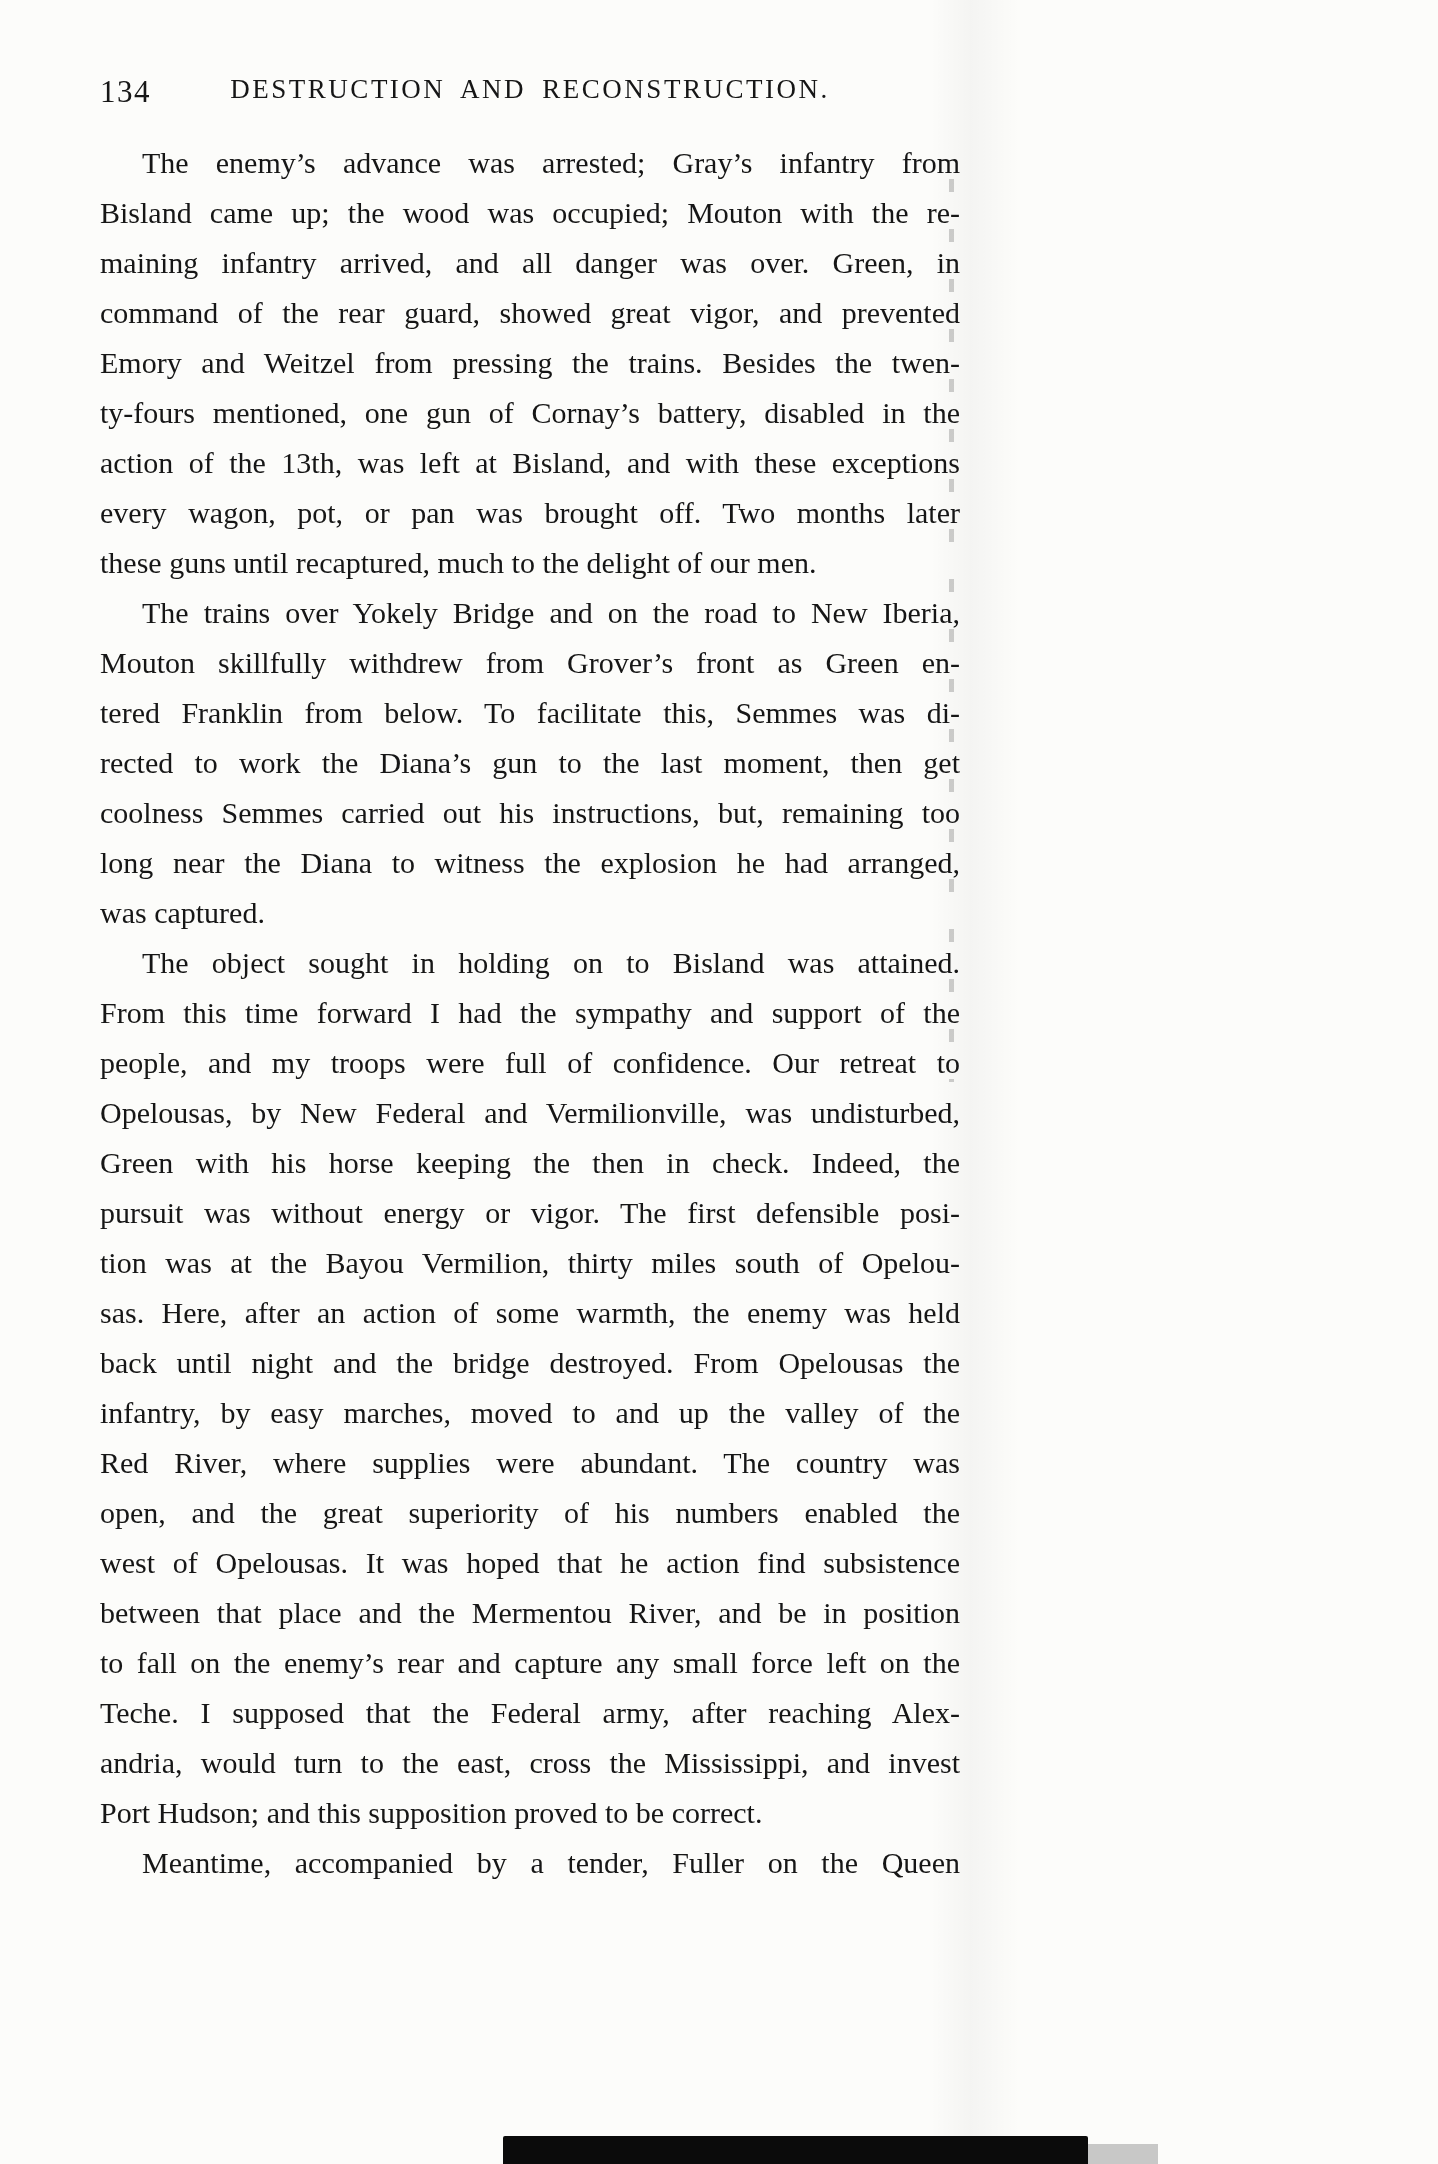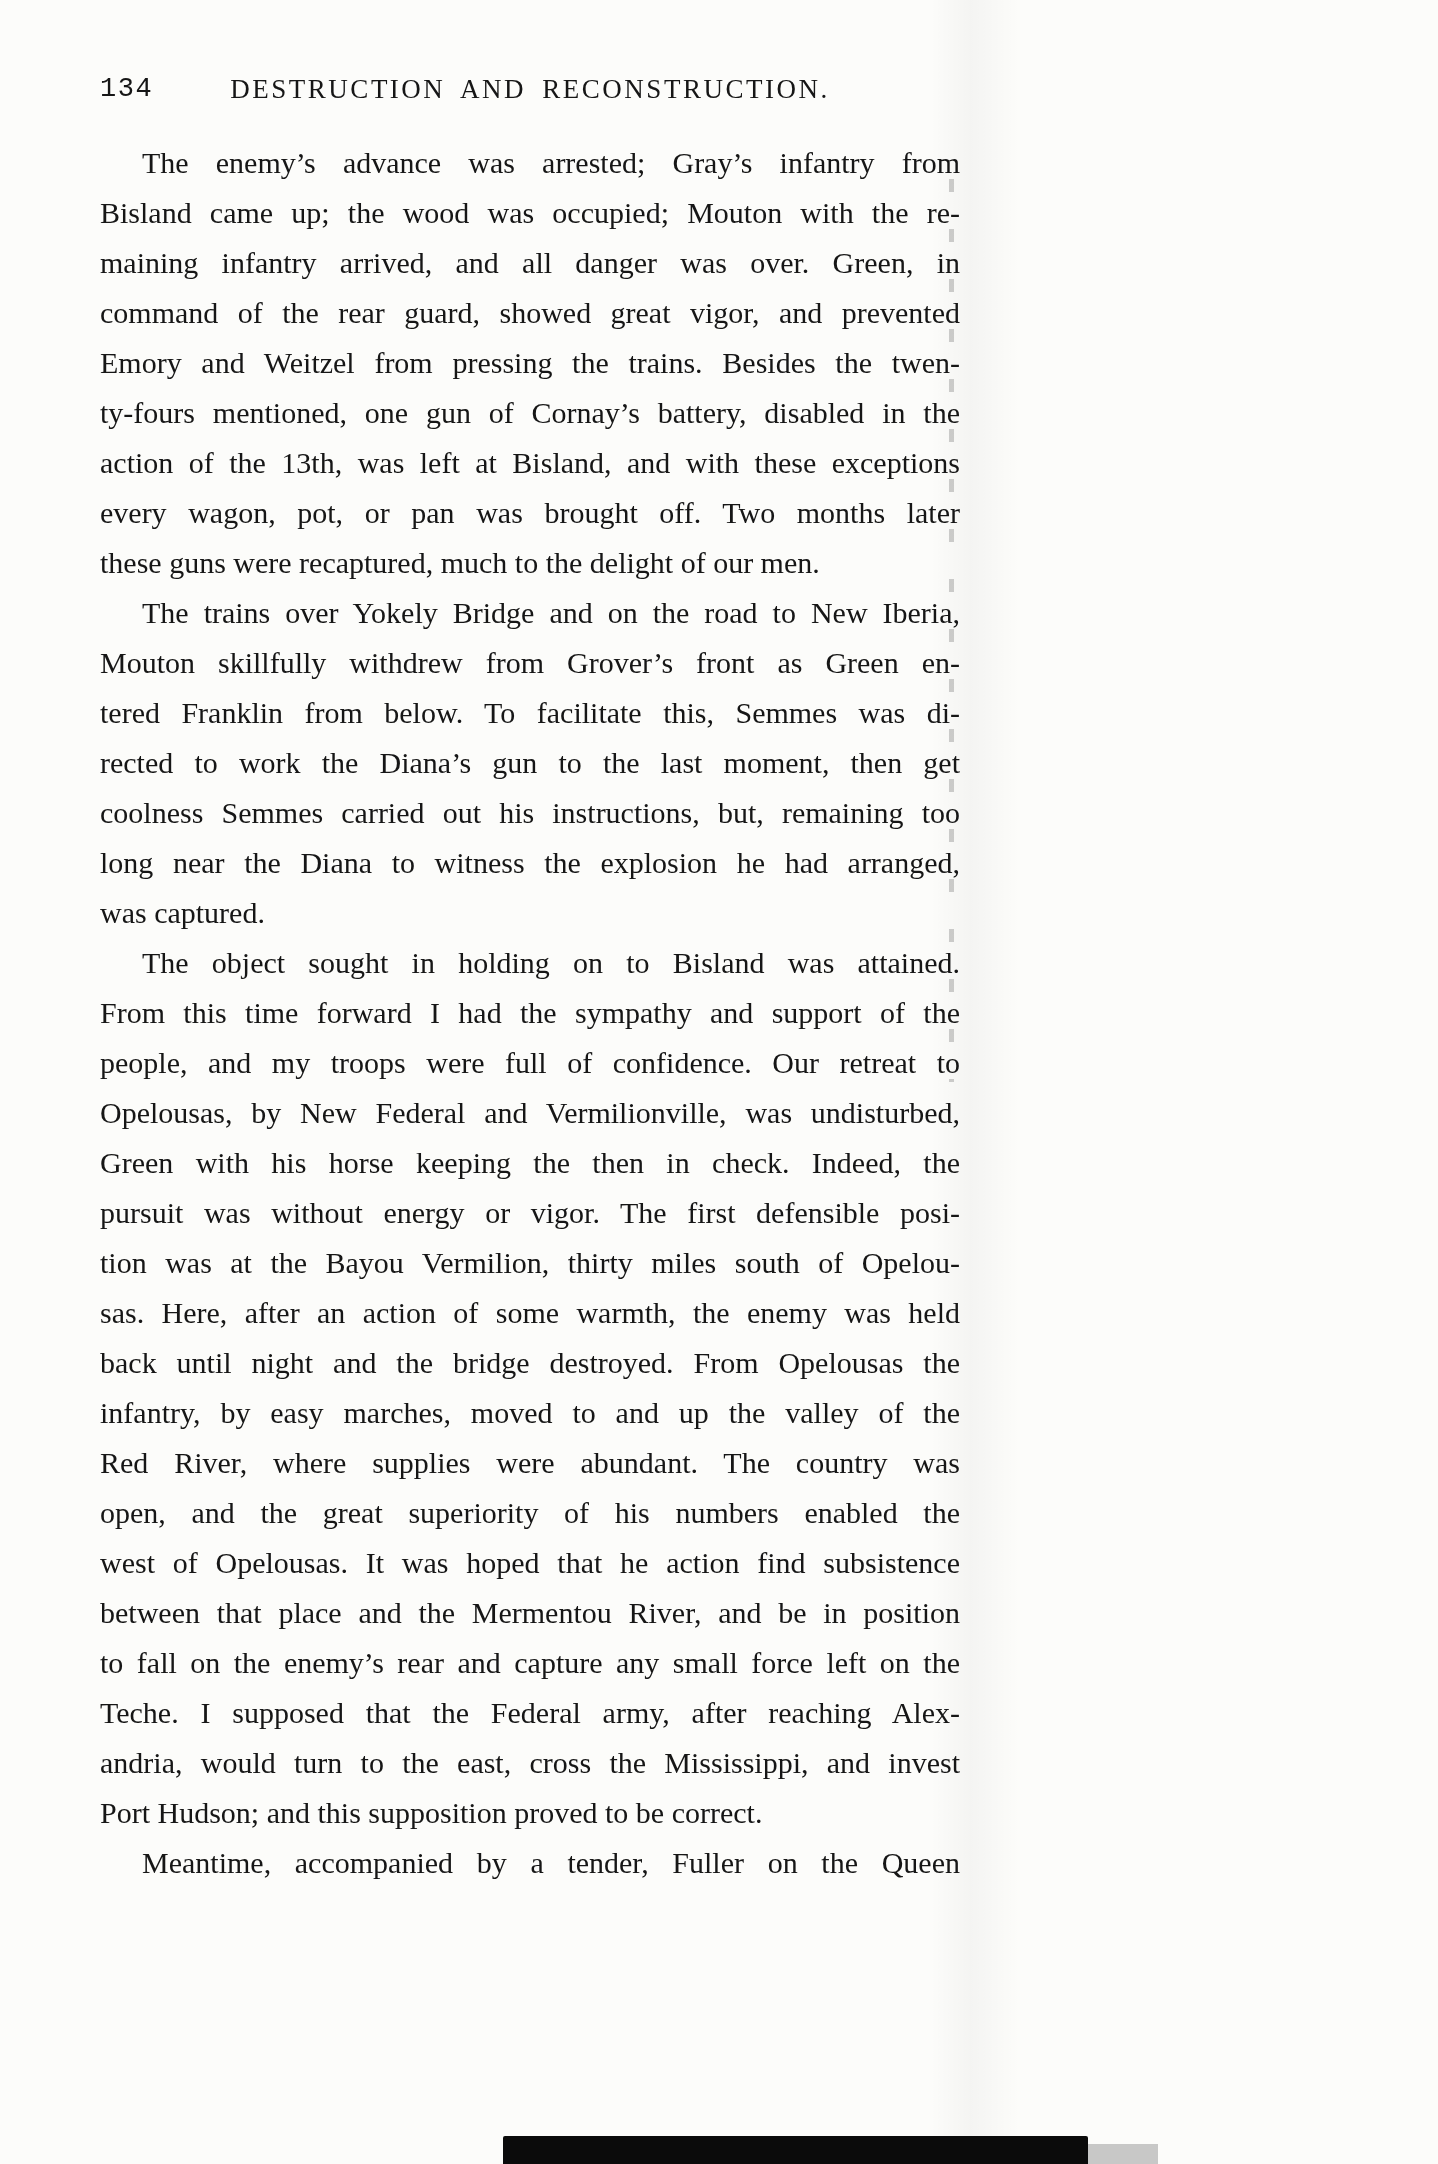--- a/index.html
+++ b/index.html
@@ -30,23 +30,22 @@
     position: absolute;
     top: 70px;
     left: 100px;
     width: 860px;
     height: 44px;
   }
   .page-number {
     position: absolute;
     left: 0;
     top: 4px;
-    font-size: 27px;
+    font-size: 31px;
     letter-spacing: 1.5px;
-    font-family: Liberation Mono, monospace;
   }
   .running-header {
     position: absolute;
     left: 0;
     right: 0;
     top: 4px;
     text-align: center;
     font-size: 27px;
     letter-spacing: 2.5px;
     word-spacing: 7px;
@@ -118,21 +117,21 @@
   <div class="body-text">
       <div class="paragraph">
         <div class="line first">The enemy’s advance was arrested; Gray’s infantry from</div>
         <div class="line">Bisland came up; the wood was occupied; Mouton with the re-</div>
         <div class="line">maining infantry arrived, and all danger was over.  Green, in</div>
         <div class="line">command of the rear guard, showed great vigor, and prevented</div>
         <div class="line">Emory and Weitzel from pressing the trains.  Besides the twen-</div>
         <div class="line">ty-fours mentioned, one gun of Cornay’s battery, disabled in the</div>
         <div class="line">action of the 13th, was left at Bisland, and with these exceptions</div>
         <div class="line">every wagon, pot, or pan was brought off.  Two months later</div>
-        <div class="line no-justify-last">these guns were recaptured, much to the delight of our men.</div>
+        <div class="line no-justify-last">these guns until recaptured, much to the delight of our men.</div>
       </div>
       <div class="paragraph">
         <div class="line first">The trains over Yokely Bridge and on the road to New Iberia,</div>
         <div class="line">Mouton skillfully withdrew from Grover’s front as Green en-</div>
         <div class="line">tered Franklin from below.  To facilitate this, Semmes was di-</div>
         <div class="line">rected to work the Diana’s gun to the last moment, then get</div>
         <div class="line">coolness Semmes carried out his instructions, but, remaining too</div>
         <div class="line">long near the Diana to witness the explosion he had arranged,</div>
         <div class="line no-justify-last">was captured.</div>
       </div>

